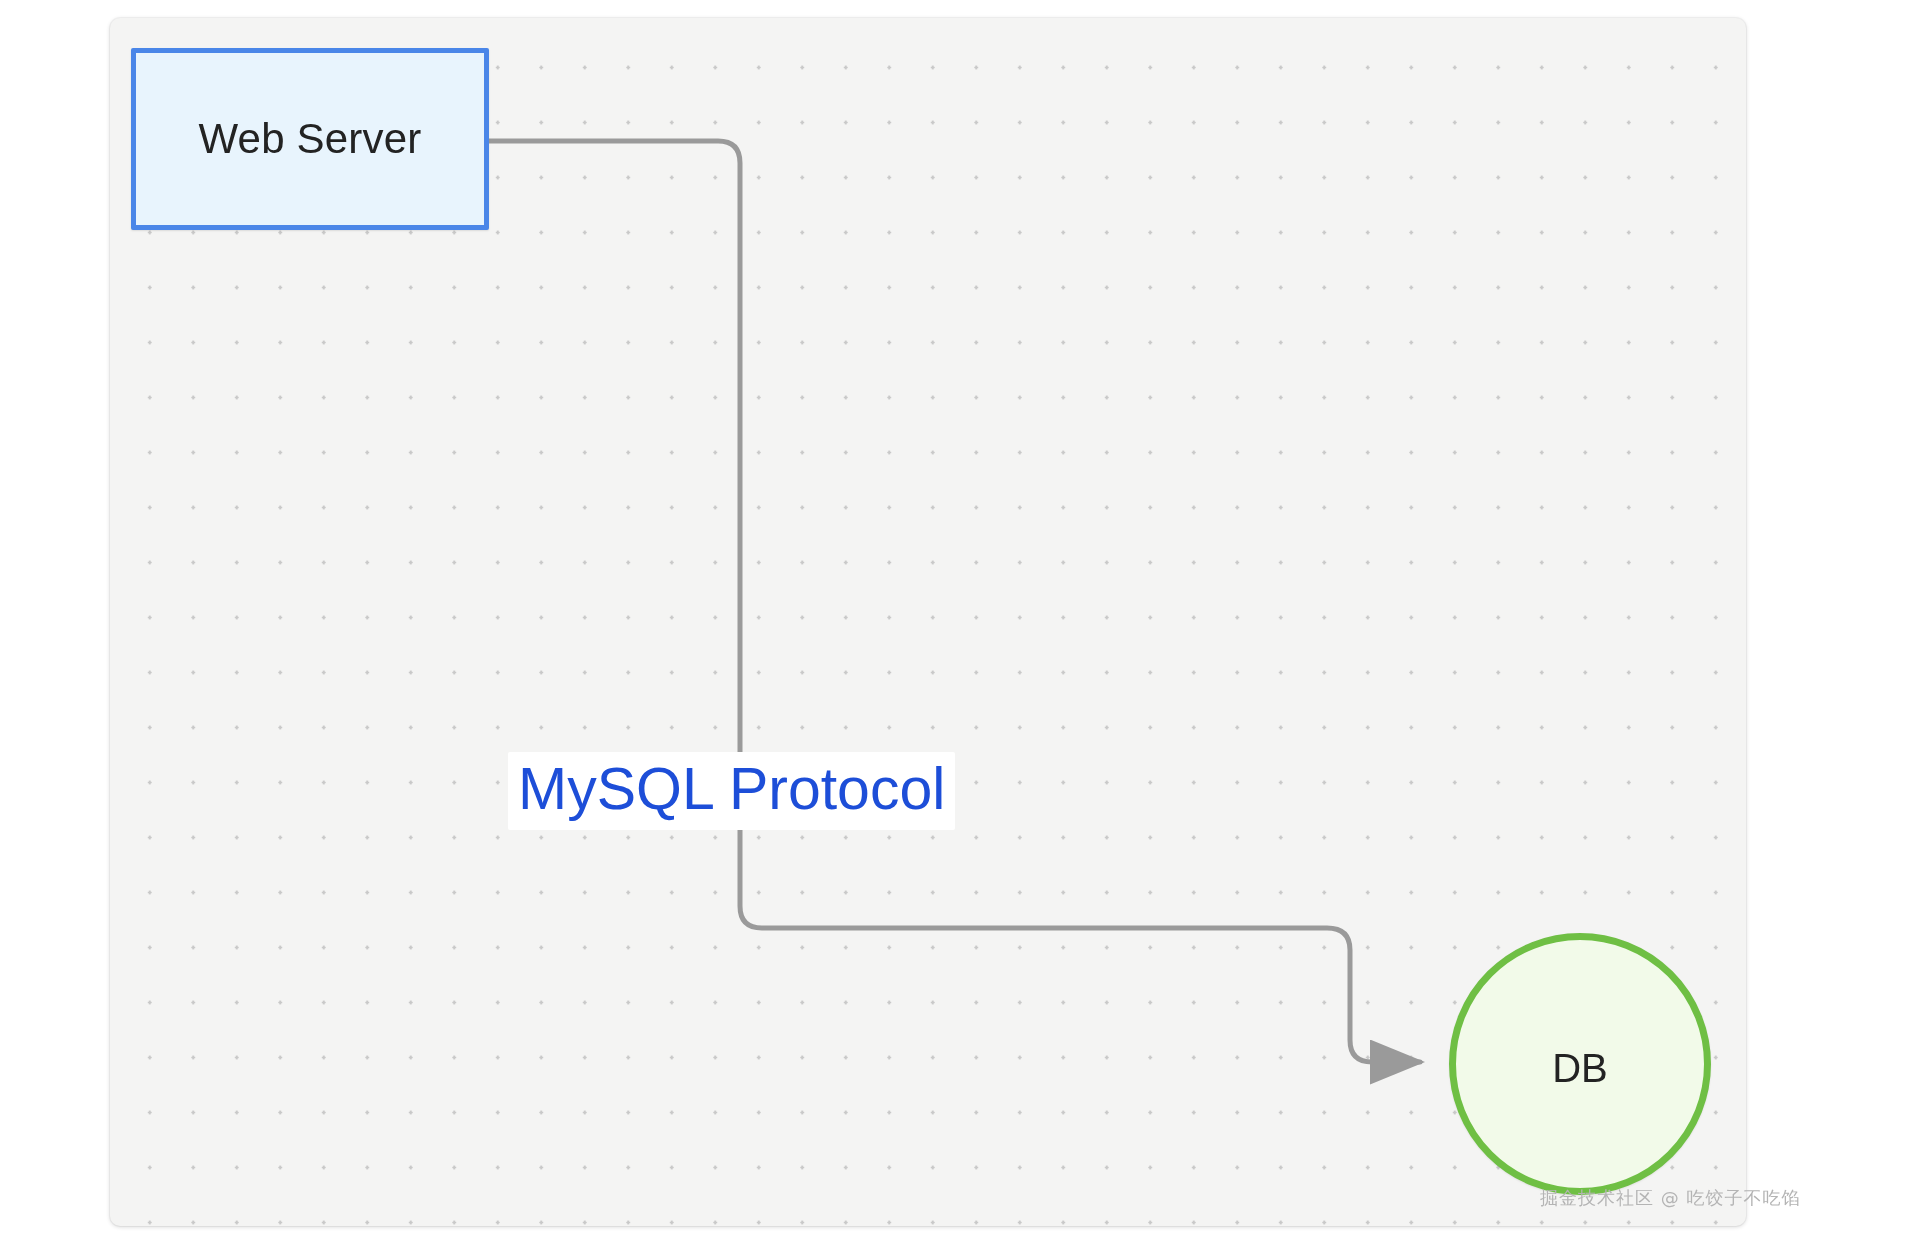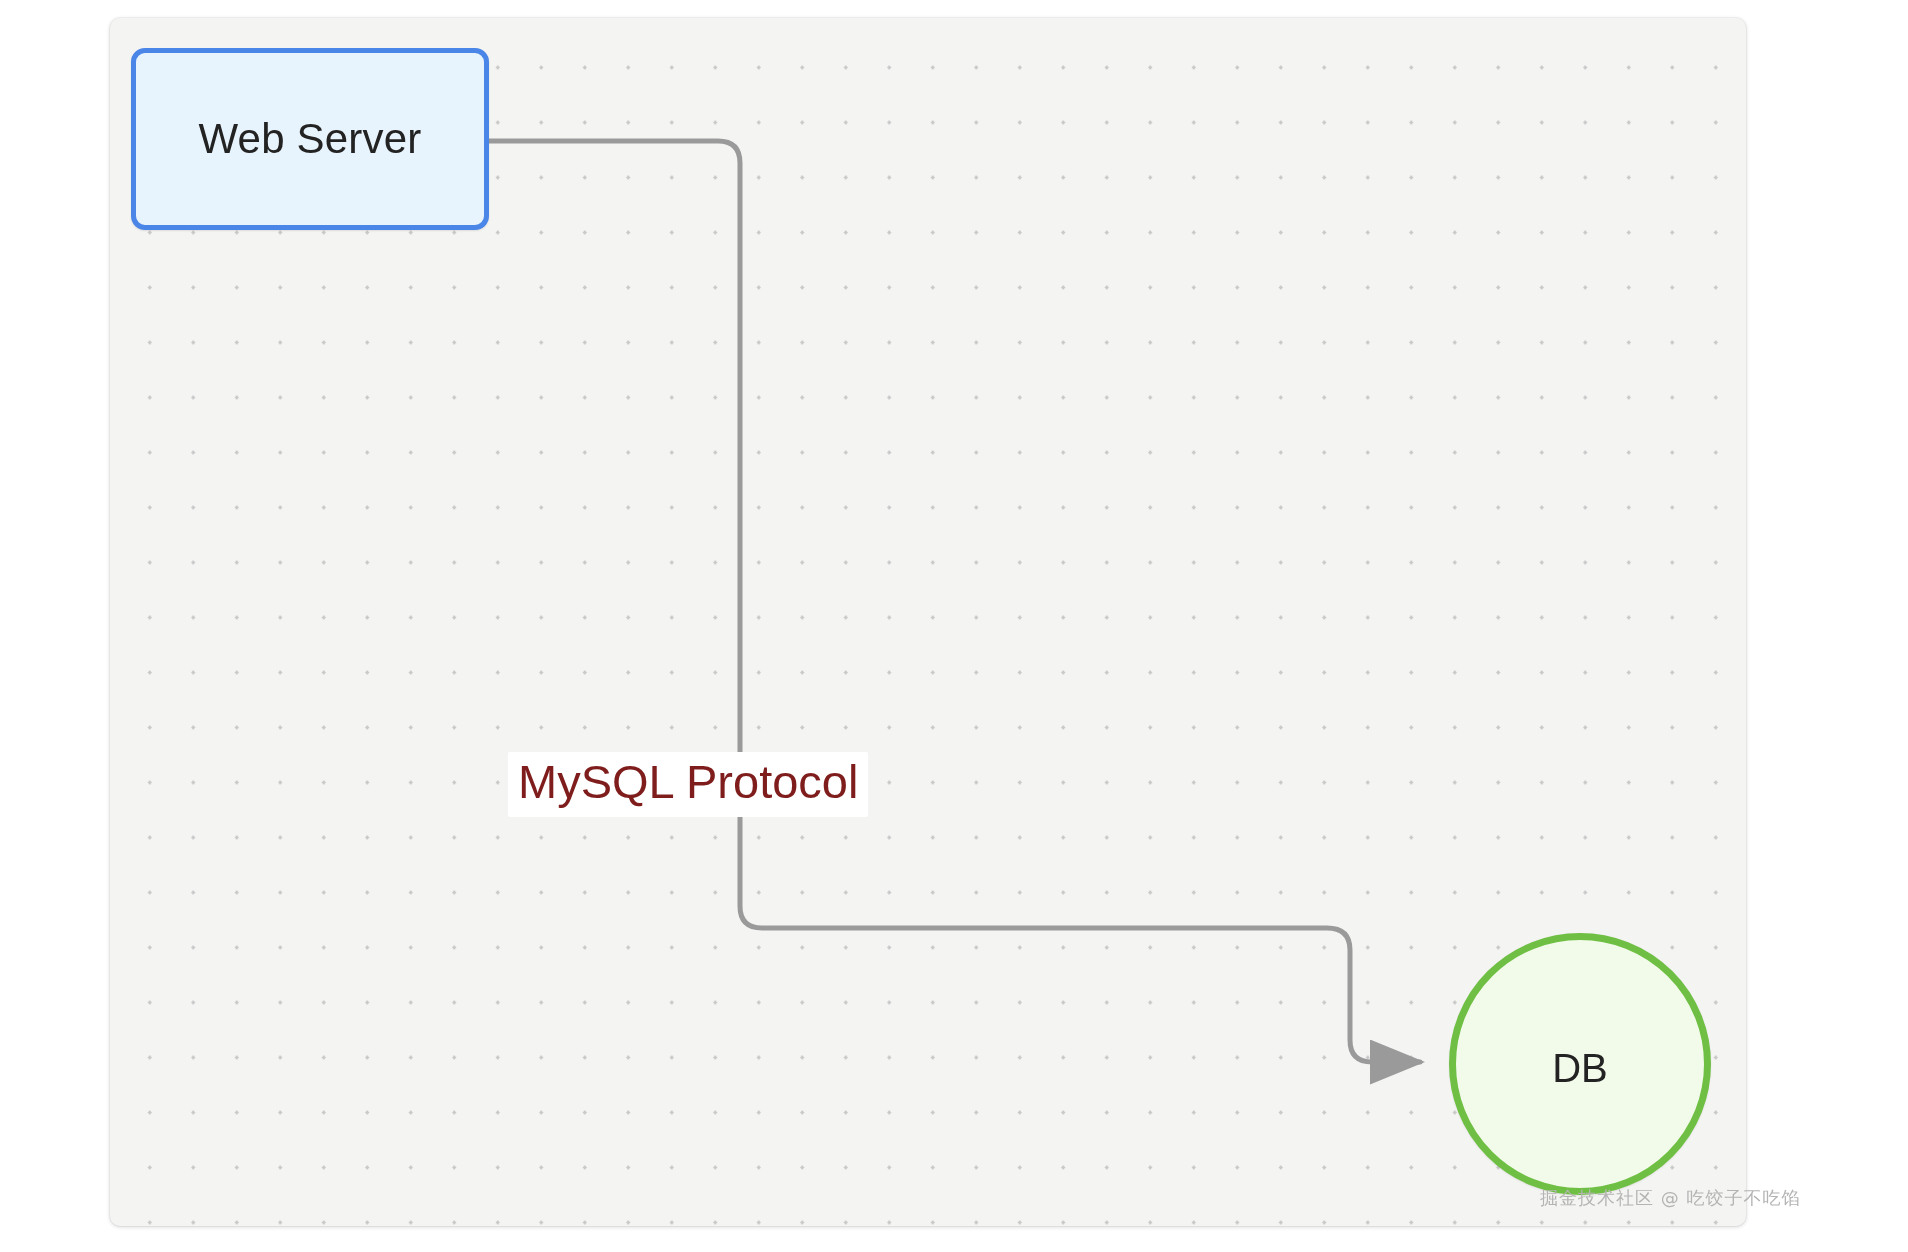--- a/index.html
+++ b/index.html
@@ -55,21 +55,21 @@
     box-sizing: border-box;
   }
 
   #node-web-server {
     left: 131px;
     top: 48px;
     width: 358px;
     height: 182px;
     background: #e8f4fd;
     border: 5px solid #4a86e8;
-    border-radius: 14px;
+    border-radius: 2px;
     box-shadow: 0 1px 2px rgba(0,0,0,0.10);
   }
   #node-web-server .node-label {
     font-size: 42px;
     color: #232323;
     letter-spacing: 0.2px;
     line-height: 1;
   }
 
   #node-db {
@@ -89,22 +89,22 @@
     margin-top: 7px;
   }
 
   
   #edge-label-mysql {
     position: absolute;
     left: 508px;
     top: 752px;
     padding: 4px 10px 8px 10px;
     background: #ffffff;
-    color: #7f1d1d;
-    font-size: 47px;
+    color: #1d4ed8;
+    font-size: 59px;
     line-height: 1.12;
     white-space: nowrap;
     border-radius: 2px;
   }
 
   
   #watermark {
     position: absolute;
     left: 1540px;
     top: 1186px;

